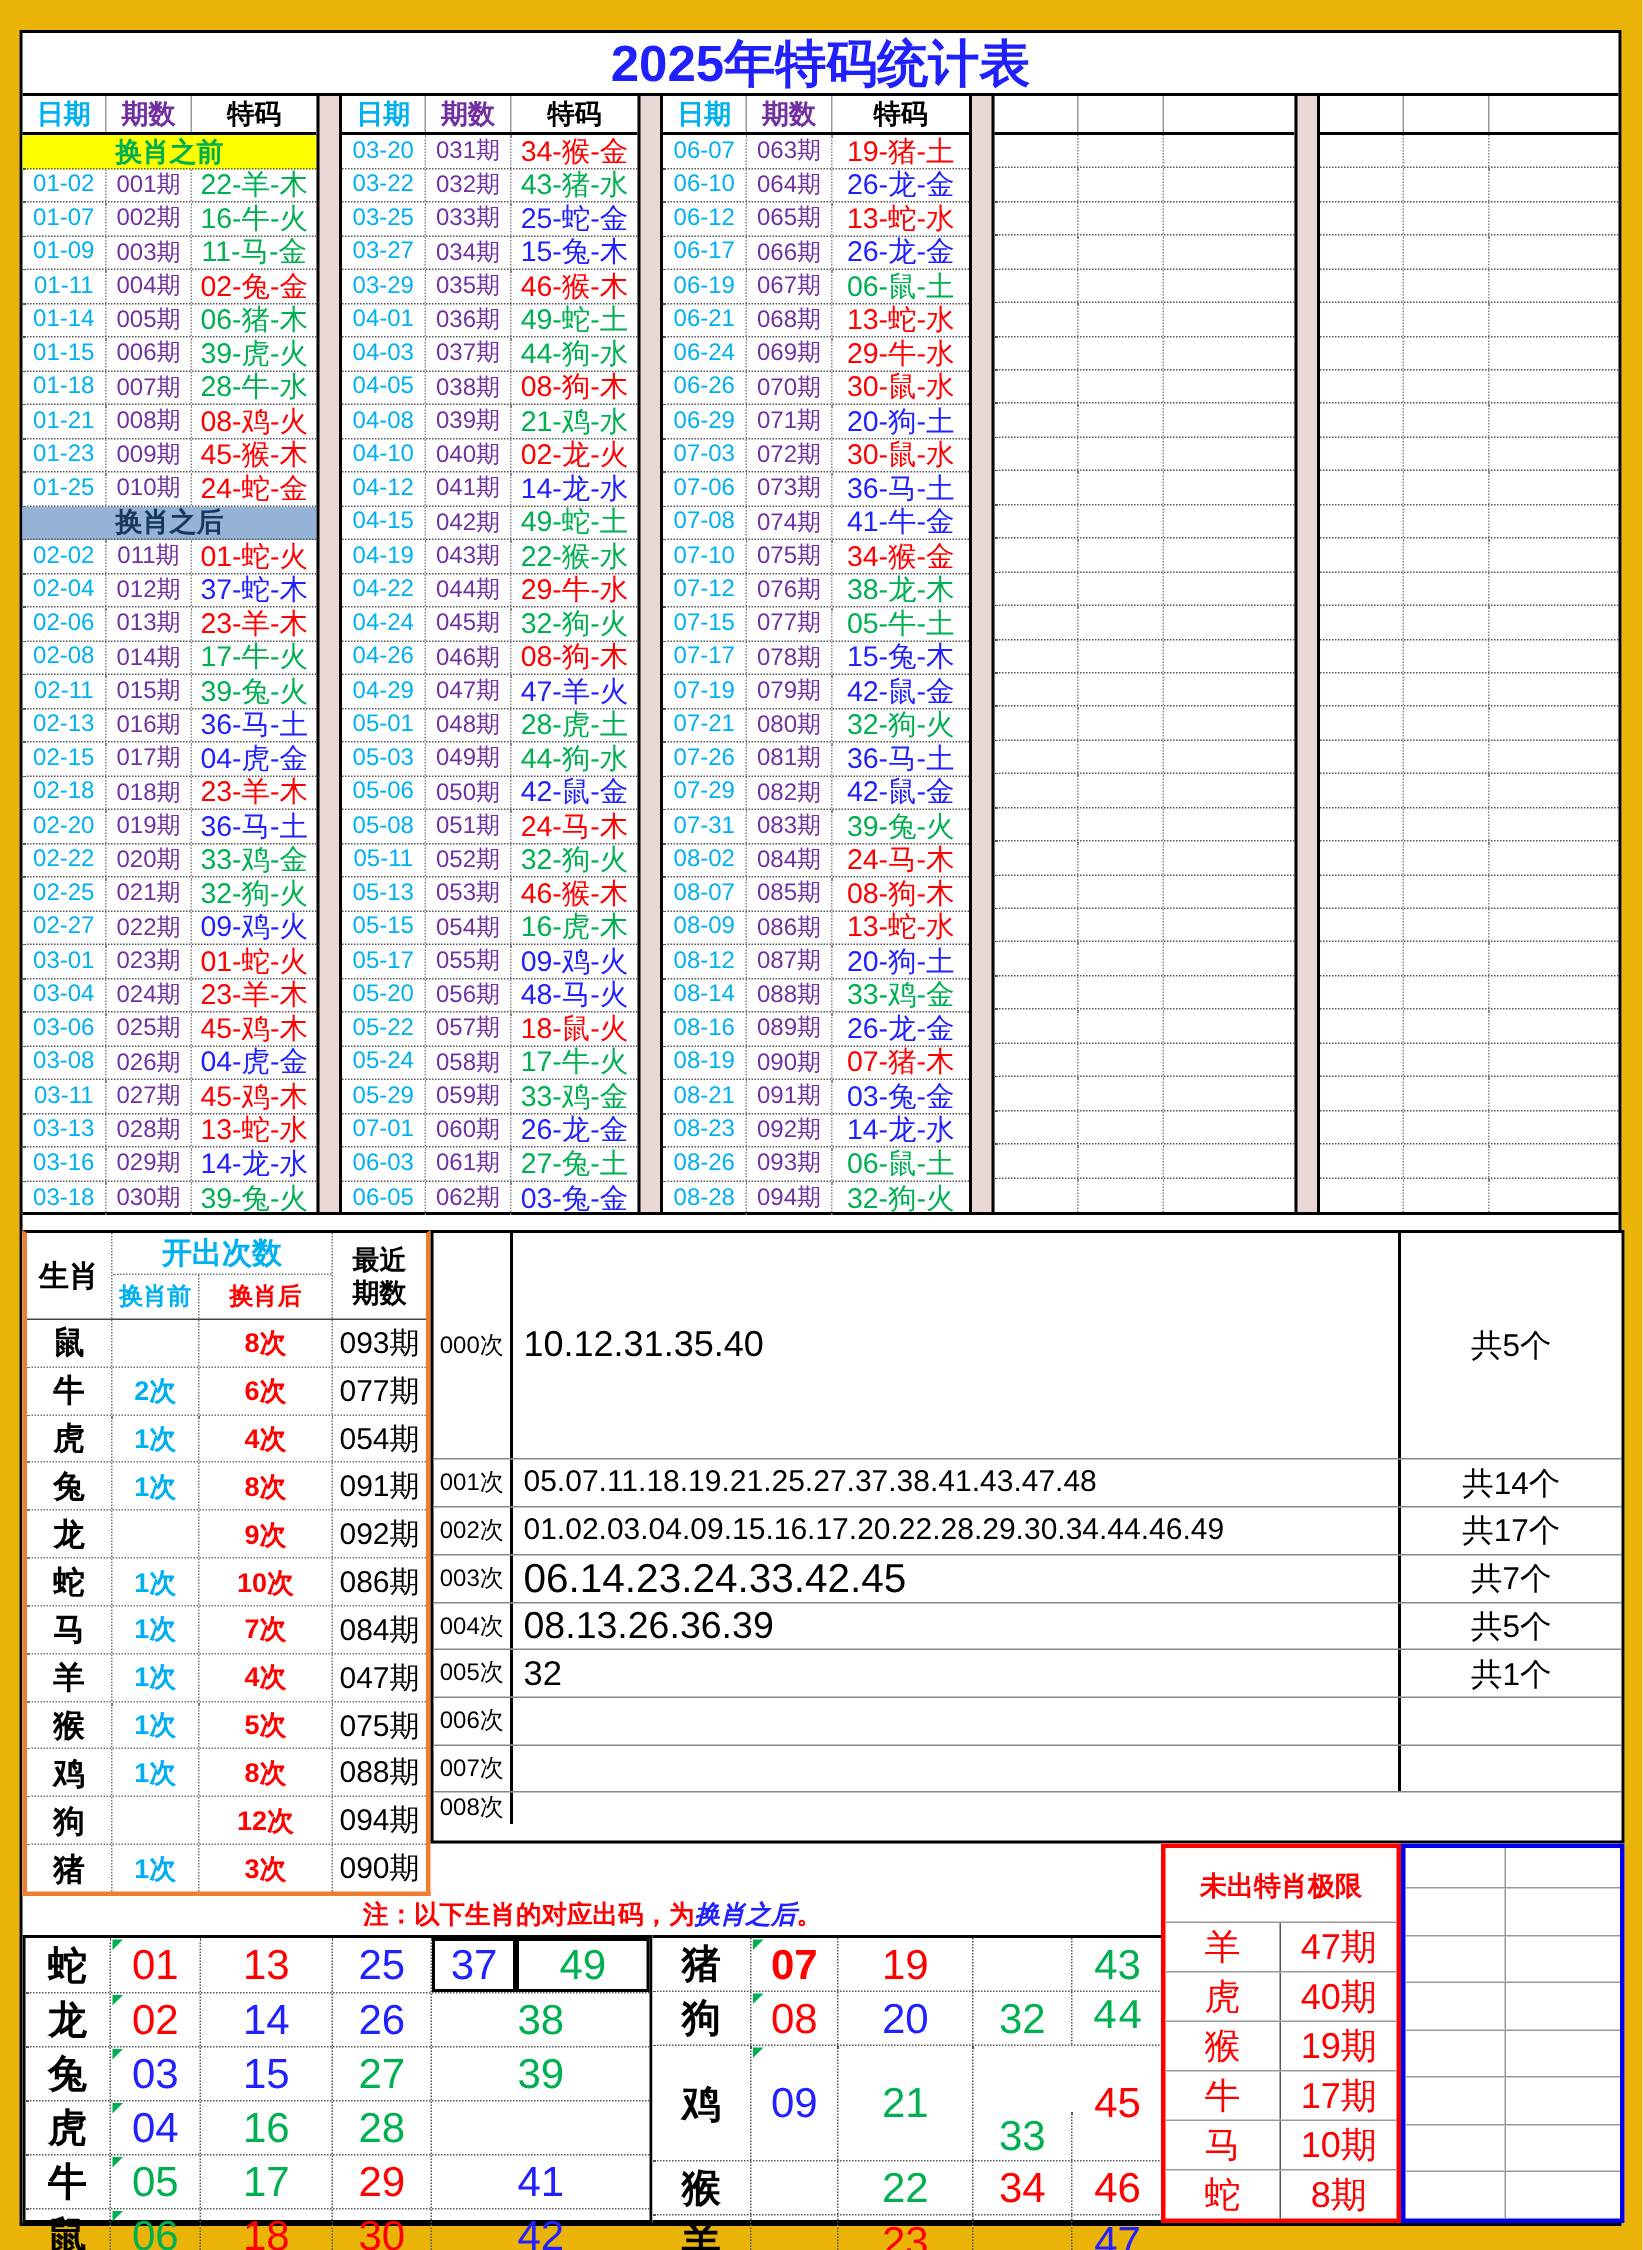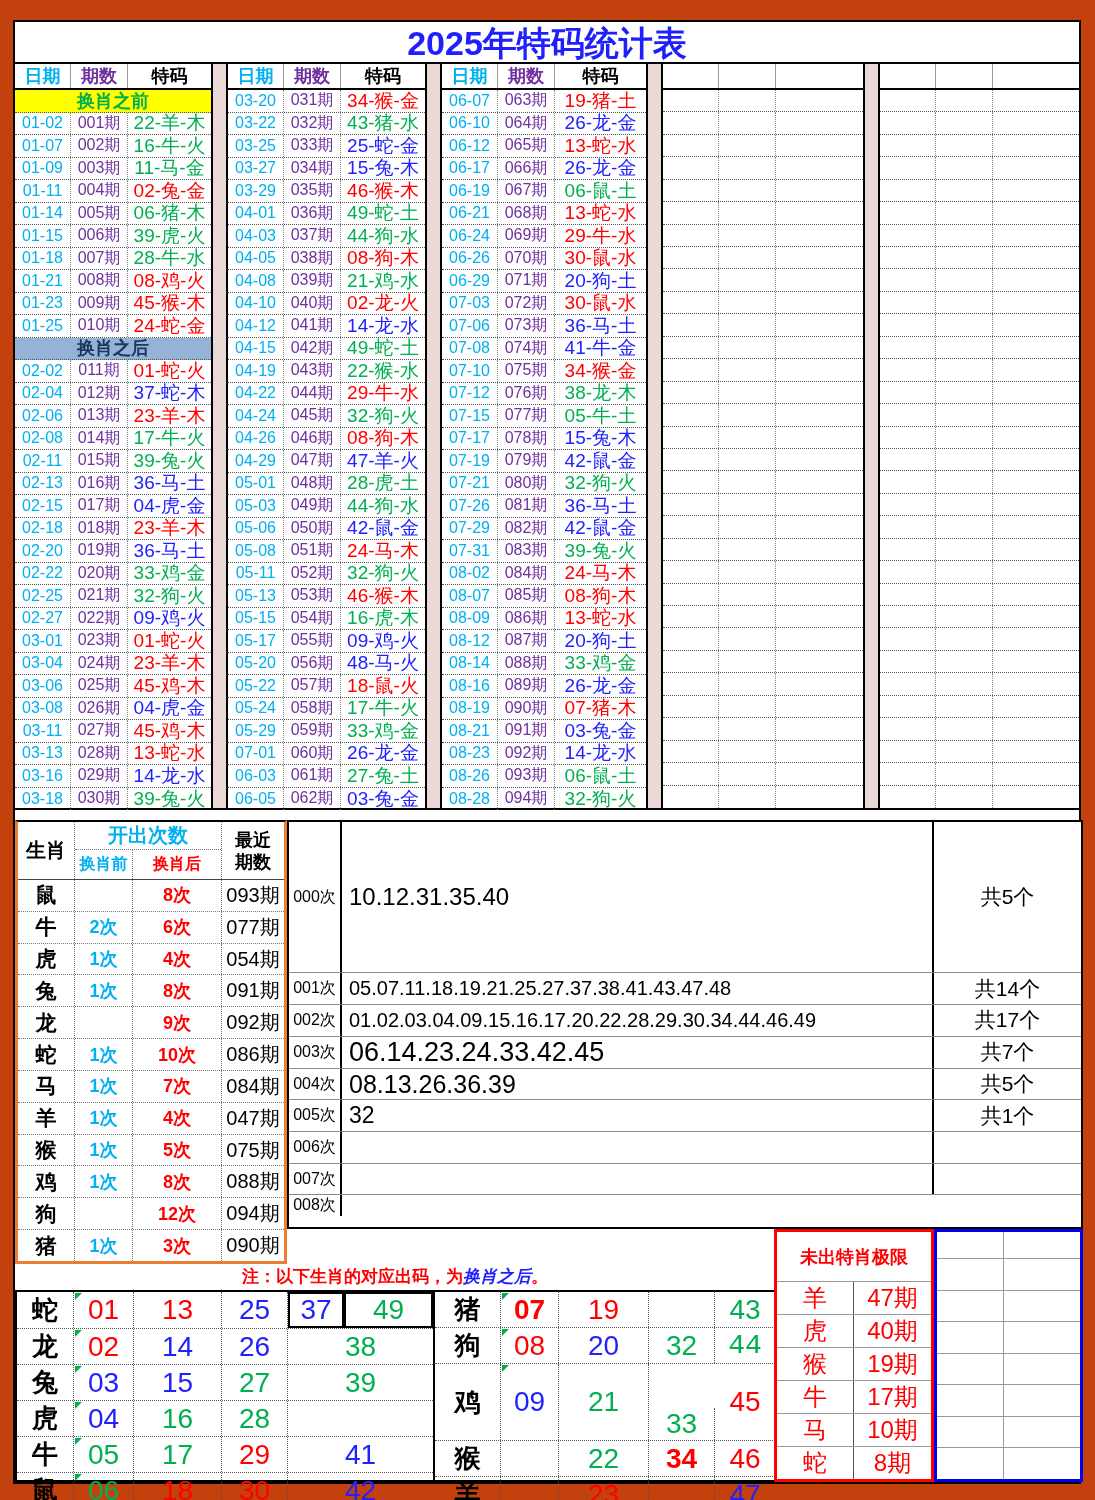--- a/index.html
+++ b/index.html
@@ -1,16 +1,16 @@
 <!DOCTYPE html>
 <html><head>
 <meta charset="utf-8">
 <style>
   html,body{margin:0;padding:0;}
-  .page{position:relative;width:1095px;height:1500px;background:#c2410c;font-family:"Liberation Sans","DejaVu Sans",sans-serif;overflow:hidden;}
+  .page{position:relative;width:1095px;height:1500px;background:#eab308;font-family:"Liberation Sans","DejaVu Sans",sans-serif;overflow:hidden;}
   .white{position:absolute;left:13px;top:20px;width:1068px;height:1464px;background:#fff;border:2px solid #000;box-sizing:border-box;}
   .title{position:absolute;left:0;right:0;top:-2px;height:42px;text-align:center;font-size:34px;font-weight:bold;color:#2020FF;line-height:46px;}
   
   .main{position:absolute;left:0;top:40px;width:1064px;height:748px;border-top:2px solid #000;border-bottom:2px solid #000;display:flex;box-sizing:border-box;}
   .group{display:flex;flex-direction:column;}
   .g0{width:196px}.g1{width:197px}.g2{width:204px}.g3{width:200px}.g4{flex:1}
   .gsep{width:13px;background:#E9D8D5;border-left:2px solid #000;border-right:2px solid #000;}
   .hrow{display:flex;height:26px;border-bottom:2px solid #000;box-sizing:border-box;}
   .hcell{display:flex;align-items:center;justify-content:center;font-size:18px;font-weight:bold;box-sizing:border-box;}
   .hcell.hd{width:56px;border-right:1px solid #999;color:#00B0F0;}
@@ -1129,21 +1129,21 @@
           <div class="mcell mz" style="width: 66px;">鸡</div>
           <div class="mcell num k-b tri" style="width: 58px;">09</div>
           <div class="mcell num k-g" style="width: 90px;">21</div>
           <div class="mcell num k-g" style="width: 66px; margin-top: 44px;">33</div>
           <div class="mcell num k-r" style="flex: 1 1 0%;">45</div>
         </div>
         <div class="mrow">
           <div class="mcell mz" style="width: 66px;">猴</div>
           <div class="mcell num" style="width: 58px;"></div>
           <div class="mcell num k-g" style="width: 90px;">22</div>
-          <div class="mcell num k-r" style="width: 66px; font-weight: bold;">34</div>
+          <div class="mcell num k-r" style="width: 66px;">34</div>
           <div class="mcell num k-r" style="flex: 1 1 0%;">46</div>
         </div>
         <div class="mrow">
           <div class="mcell mz" style="width: 66px;">羊</div>
           <div class="mcell num" style="width: 58px;"></div>
           <div class="mcell num k-r" style="width: 90px;">23</div>
           <div class="mcell num" style="width: 66px;"></div>
           <div class="mcell num k-b" style="flex: 1 1 0%;">47</div>
         </div>
         <div class="mrow">

